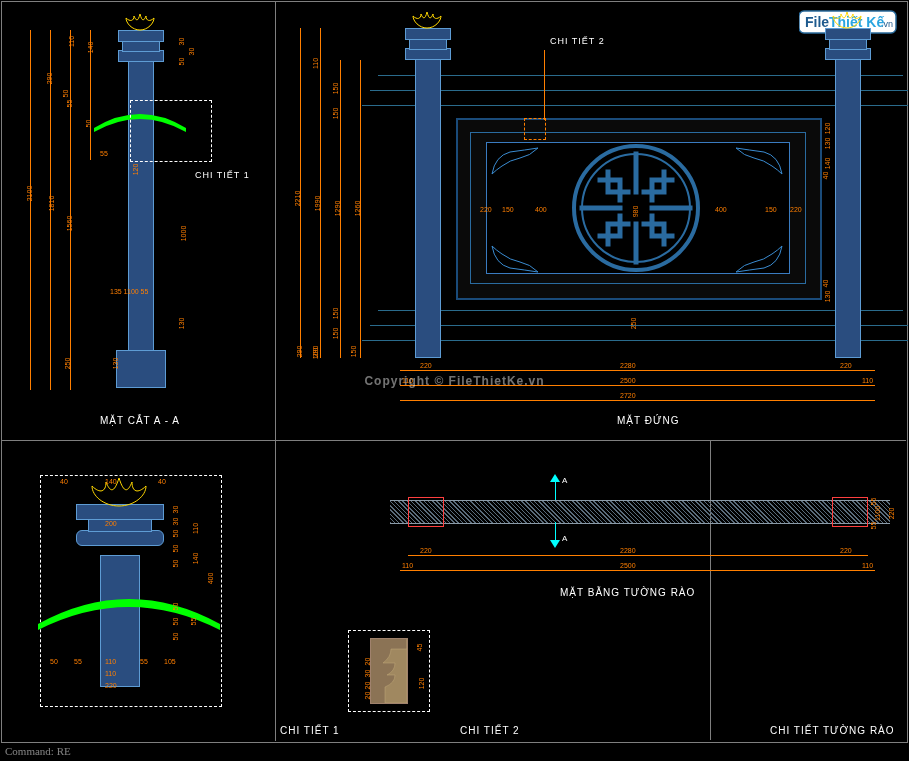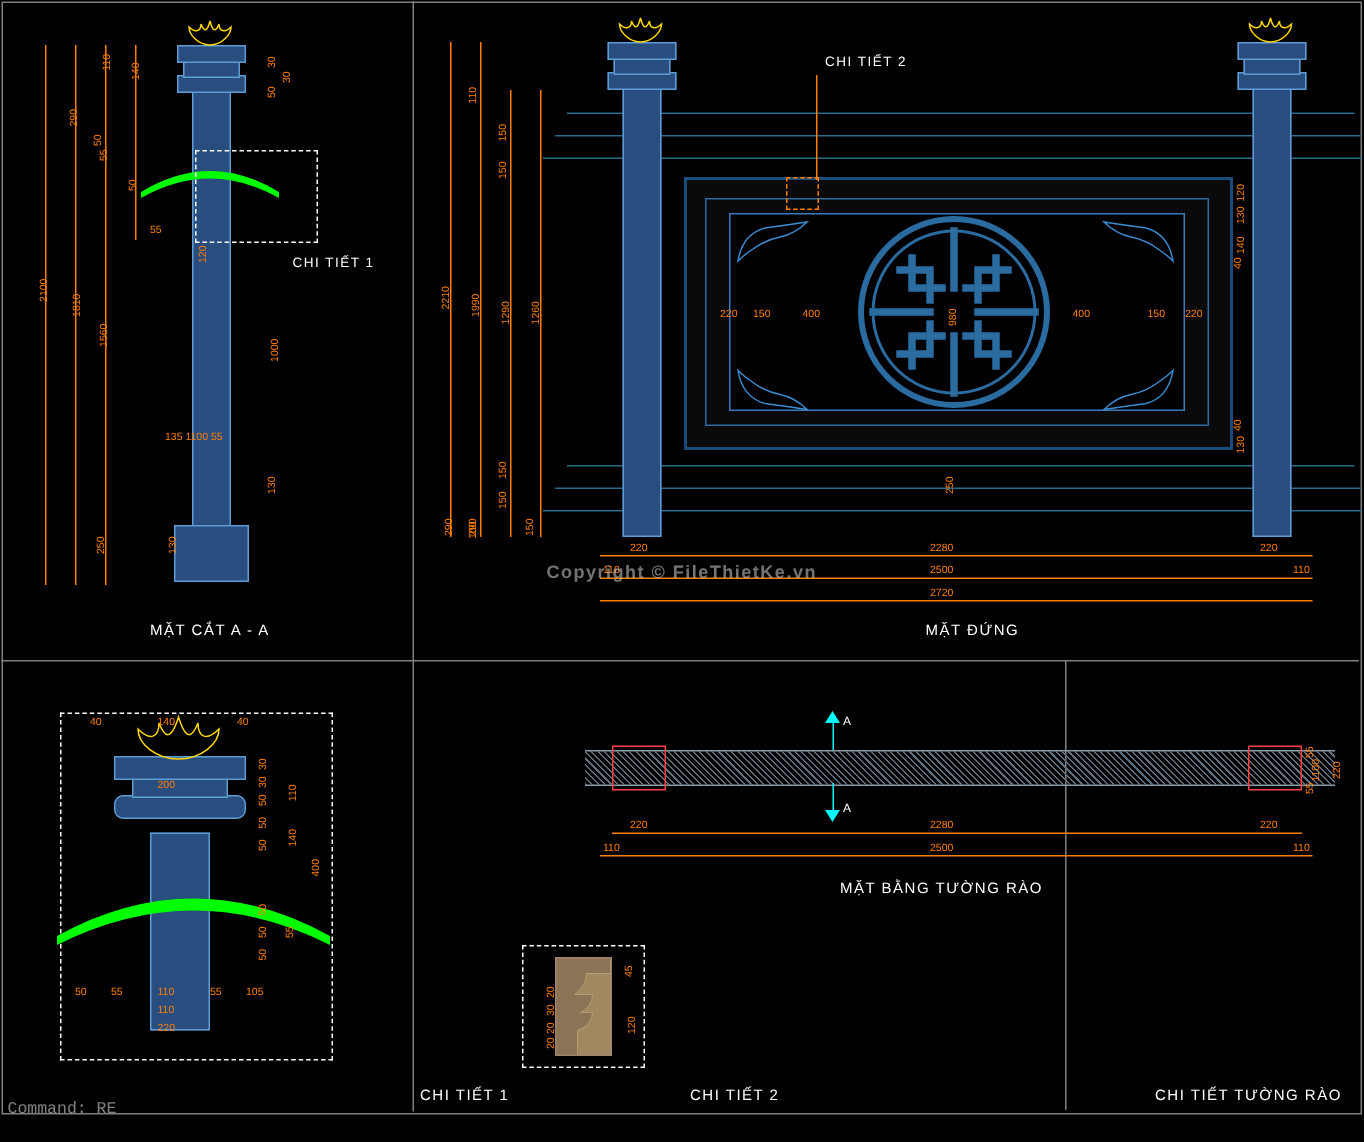--- a/index.html
+++ b/index.html
@@ -12,37 +12,45 @@
 .col-blue { position:absolute; background:#2a4d7f; border:1px solid #5e9cd4; }
 .lotus { position:absolute; }
 .lotus svg path { stroke:#ffd700; stroke-width:1; fill:none; }
 .green-arc { position:absolute; }
 .wall-line { position:absolute; background:#2a6b8c; height:1px; }
 .red-box { position:absolute; border:1px solid #ff4040; }
 .hatch { position:absolute; background:repeating-linear-gradient(45deg,#5a6b7a,#5a6b7a 1px,transparent 1px,transparent 3px); }
 .brown-box { position:absolute; background:#8b7355; border:1px solid #a0826d; }
 .watermark-logo { position:absolute; right:10px; top:8px; }
 .watermark-center { position:absolute; left:50%; top:50%; transform:translate(-50%,-50%); color:rgba(255,255,255,0.45); font-size:12px; font-weight:bold; letter-spacing:1px;text-align:center; }
-.watermark-bottom { position:absolute; left:5px; bottom:15px; color:rgba(255,255,255,0.5); font-size:11px; font-family:Liberation Mono, monospace; }
+.watermark-bottom { position:absolute; left:5px; bottom:4px; color:rgba(255,255,255,0.5); font-size:11px; font-family:Liberation Serif, serif; }
 .medallion { position:absolute; }
 .corner-dec { position:absolute; }
 .cyan-line { position:absolute; background:#00ffff; }
 </style>
 </head>
 <body>
 
 <div class="canvas">
 
   <div class="box" style="left:1px; top:1px; width:905px; height:740px;"></div>
 
   <div class="box" style="left:1px; top:440px; width:905px; height:0; border-top:1px solid #7f7f7f; border-left:none; border-right:none; border-bottom:none;"></div>
 
   <div class="box" style="left:275px; top:1px; width:0; height:740px; border-left:1px solid #7f7f7f; border-top:none; border-right:none; border-bottom:none;"></div>
   <div class="box" style="left:710px; top:440px; width:0; height:300px; border-left:1px solid #7f7f7f; border-top:none; border-right:none; border-bottom:none;"></div>
 
+  <div class="watermark-logo">
+    <svg width="100" height="28">
+      <rect x="0" y="3" width="97" height="22" rx="5" fill="#ffffff" stroke="#2a6b9c" stroke-width="1.5"></rect>
+      <text x="6" y="19" font-family="Arial" font-weight="bold" font-size="14" fill="#1e5a8e">File</text>
+      <text x="30" y="19" font-family="Arial" font-weight="bold" font-size="14" fill="#2aa5e0">Thiết Kế</text>
+      <text x="82" y="19" font-family="Arial" font-size="9" fill="#1e5a8e">.vn</text>
+    </svg>
+  </div>
 
   <div class="col-blue" style="left:128px; top:60px; width:24px; height:290px;"></div>
 
   <div class="col-blue" style="left:118px; top:50px; width:44px; height:10px;"></div>
   <div class="col-blue" style="left:122px; top:40px; width:36px; height:10px;"></div>
   <div class="col-blue" style="left:118px; top:30px; width:44px; height:10px;"></div>
 
   <div class="col-blue" style="left:116px; top:350px; width:48px; height:36px;"></div>
 
   <div class="lotus" style="left:120px; top:8px;">

